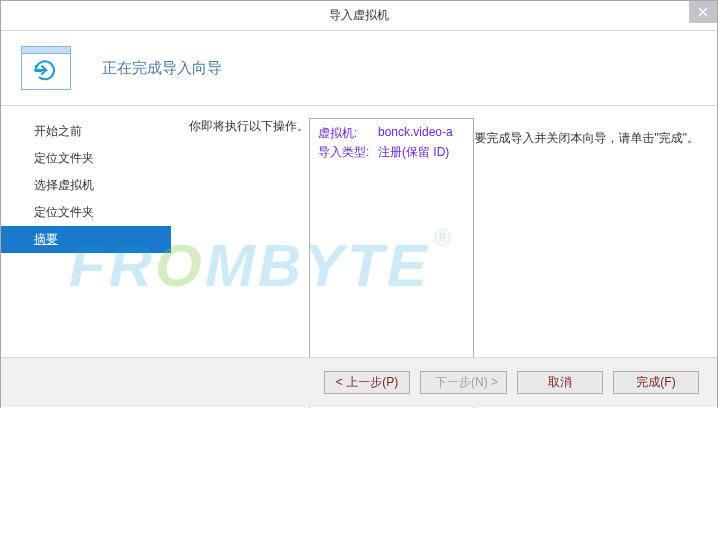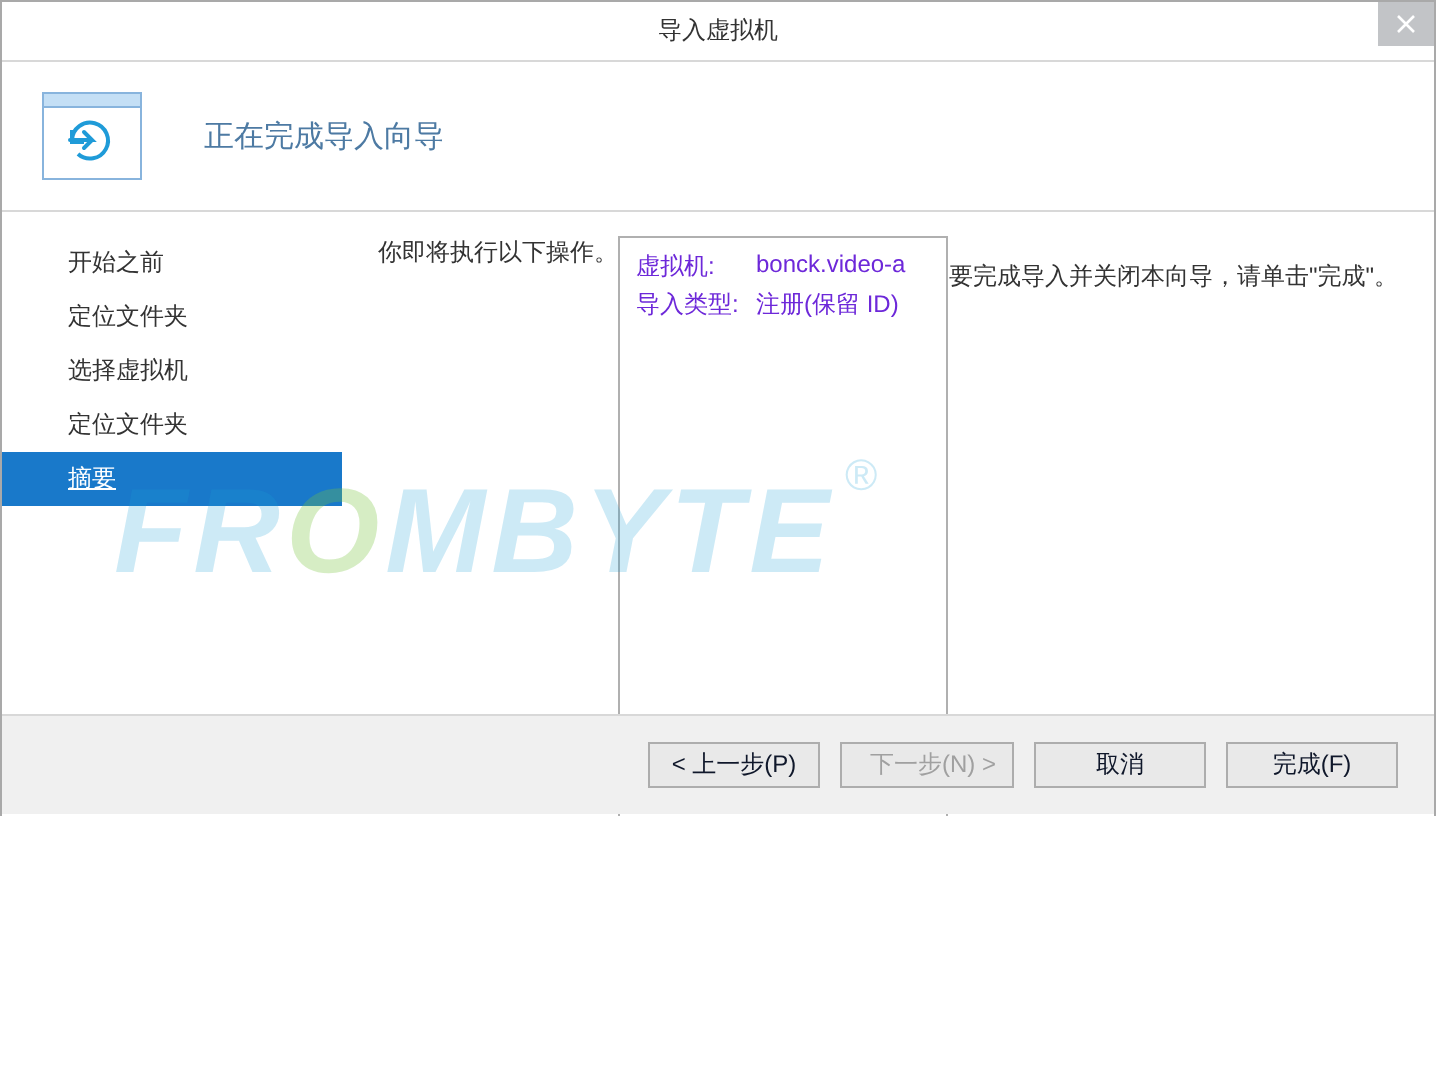--- a/index.html
+++ b/index.html
@@ -24,23 +24,23 @@
 .details-content { flex: 1; padding: 6px 8px; overflow: hidden; white-space: nowrap; }
 .row { display: flex; margin-bottom: 2px; font-size: 12px; color: #6d28d9; }
 .row-label { width: 60px; flex-shrink: 0; }
 .row-value { flex: 1; overflow: hidden; }
 .hscroll { height: 17px; border-top: 1px solid #e8e8e8; display: flex; align-items: stretch; background: #f0f0f0; }
 .hscroll-btn { width: 17px; display: flex; align-items: center; justify-content: center; color: #555; font-size: 9px; cursor: pointer; }
 .hscroll-track { flex: 1; background: #efefef; position: relative; }
 .hscroll-thumb { position: absolute; left: 0; top: 1px; bottom: 1px; width: 60%; background: #c7c7c7; }
 .finish-text { margin-top: 12px; font-size: 12px; color: #333; }
 .footer { position: absolute; left: 0; right: 0; bottom: 0; height: 50px; border-top: 1px solid #d8d8d8; background: #f0f0f0; display: flex; align-items: center; justify-content: flex-end; padding: 0 18px; gap: 10px; }
-.btn { min-width: 86px; height: 23px; border: 1px solid #adadad; background: #e9e9e9; font-size: 12px; color: #0f172a; cursor: pointer; padding: 0 8px; display: inline-flex; align-items: center; justify-content: center; font-family: inherit; }
+.btn { min-width: 86px; height: 23px; border: 1px solid #adadad; background: #e9e9e9; font-size: 12px; color: #7f1d1d; cursor: pointer; padding: 0 8px; display: inline-flex; align-items: center; justify-content: center; font-family: inherit; }
 .btn:disabled { color: #a0a0a0; cursor: default; padding-left: 14px; }
-.watermark { position: absolute; left: 56px; top: 230px; font-size: 60px; font-weight: 700; font-style: italic; letter-spacing: 3px; color: rgba(26,158,214,0.22); pointer-events: none; font-family: Arial, sans-serif; display: flex; align-items: flex-start; }
+.watermark { position: absolute; left: 68px; top: 230px; font-size: 60px; font-weight: 700; font-style: italic; letter-spacing: 3px; color: rgba(26,158,214,0.22); pointer-events: none; font-family: Arial, sans-serif; display: flex; align-items: flex-start; }
 .watermark .r { position: absolute; top: -6px; right: -24px; font-size: 22px; font-style: normal; font-weight: 400; }
 .watermark .wm-o { color: rgba(120,195,60,0.3); }
 </style>
 </head>
 <body>
 
 <div class="window">
 
   <div class="titlebar">
     <span class="titlebar-text">导入虚拟机</span>

